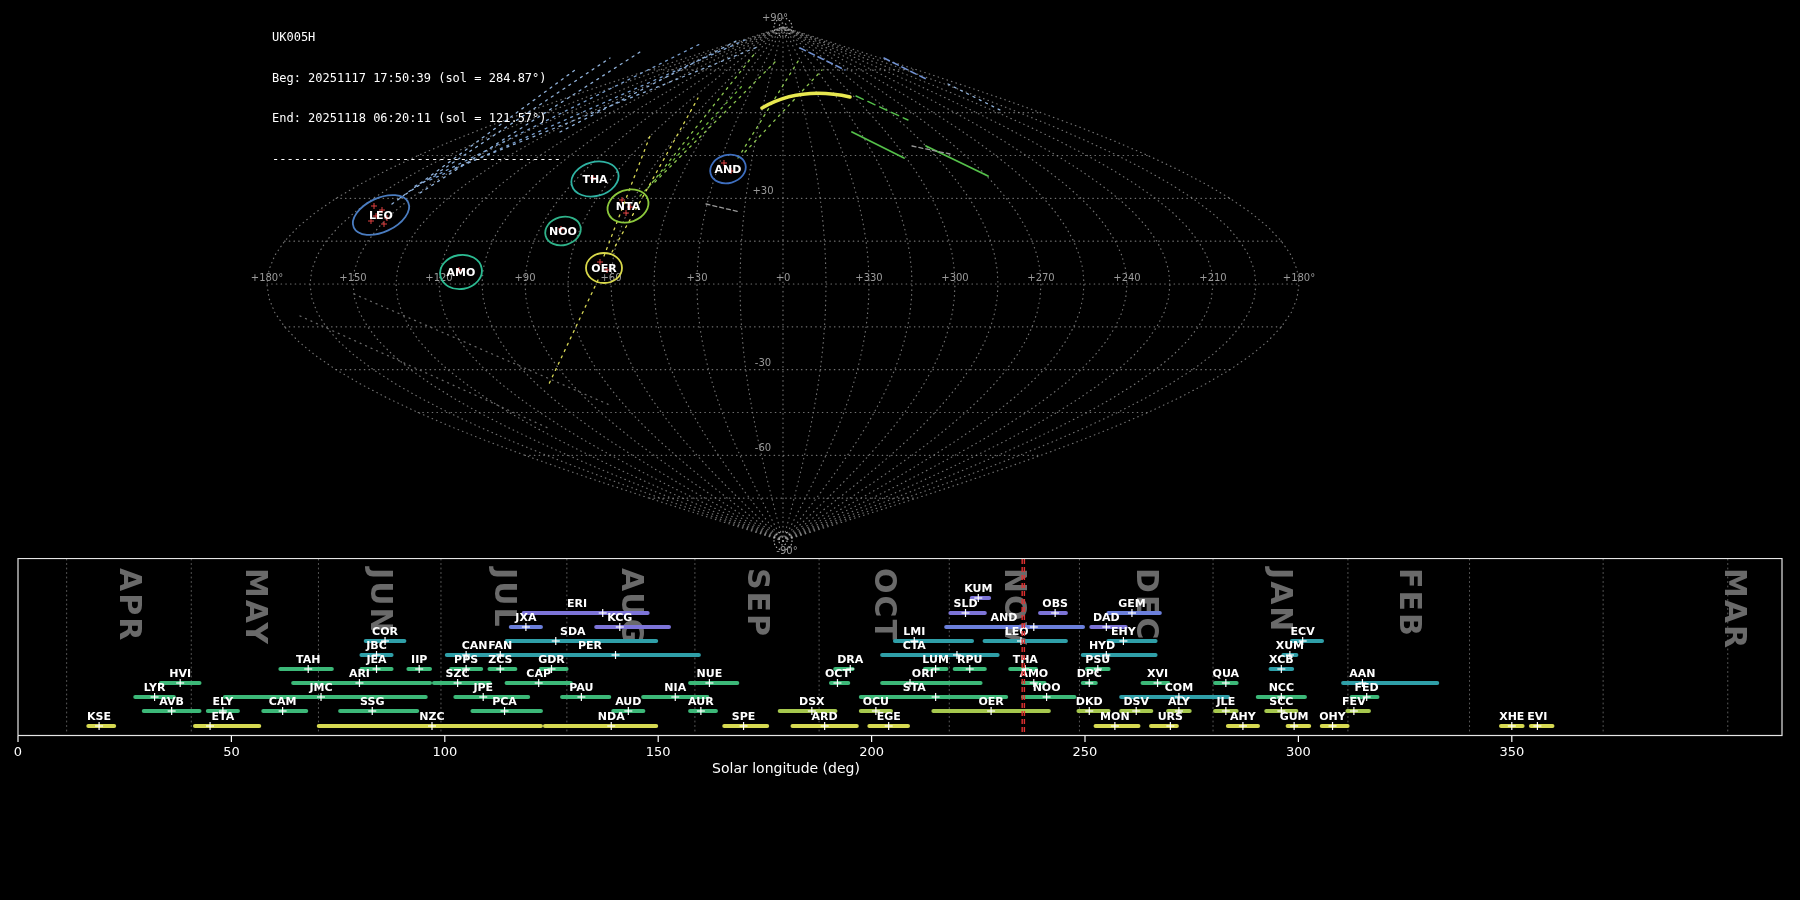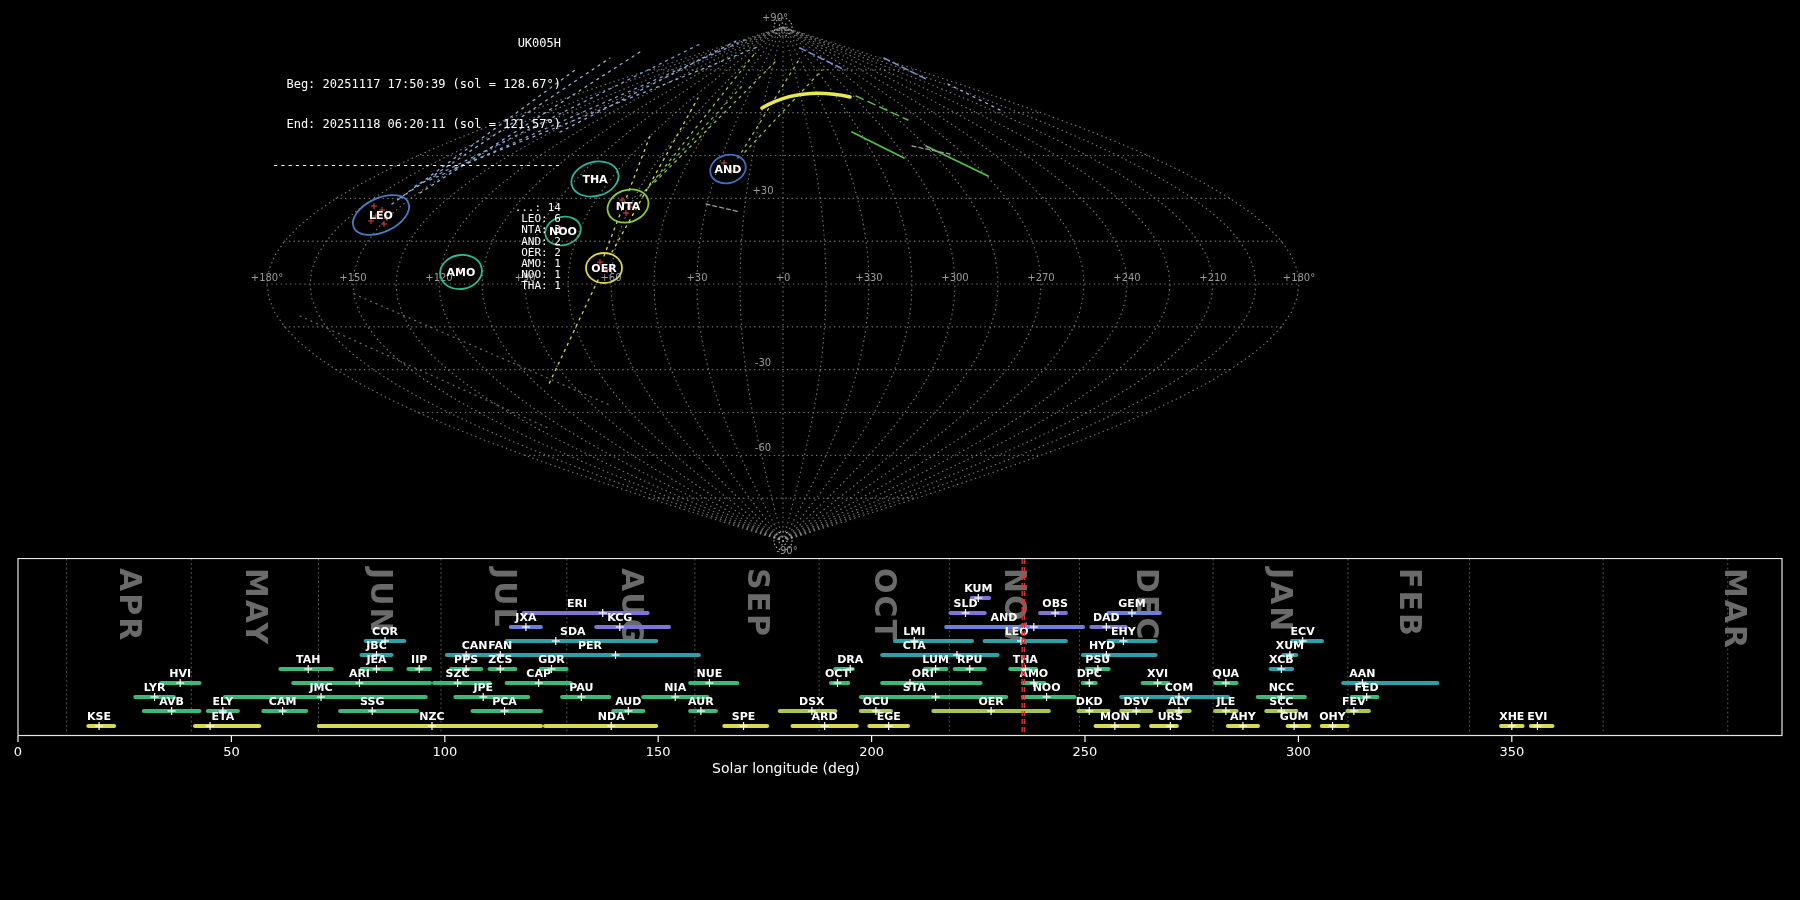--- a/index.html
+++ b/index.html
@@ -1,32 +1,31 @@
 <!DOCTYPE html>
 <html><head>
 <meta charset="utf-8">
 <style>
   html,body{margin:0;padding:0;background:#000;}
   body{width:1800px;height:900px;position:relative;overflow:hidden;font-family:"DejaVu Sans","Liberation Sans",sans-serif;}
-  .header{position:absolute;left:272px;top:10px;color:#fff;font-family:"DejaVu Sans Mono","Liberation Mono",monospace;font-size:12px;line-height:13.5px;white-space:pre;z-index:3;text-align:right;}
+  .header{position:absolute;left:272px;top:4px;color:#fff;font-family:"DejaVu Sans Mono","Liberation Mono",monospace;font-size:12px;line-height:13.5px;white-space:pre;z-index:3;}
   .counts{margin-top:3px;font-size:11px;line-height:11.2px;}
   svg{position:absolute;left:0;display:block;}
   #skymap{top:0;}
   #timeline{top:558px;}
   #timeline text, #skymap text{font-family:"DejaVu Sans","Liberation Sans",sans-serif;}
 </style>
 </head>
 <body>
 
 <div class="header">
   <div>UK005H</div>
-  <div>Beg: 20251117 17:50:39 (sol = 128.67°)</div>
+  <div>Beg: 20251117 17:50:39 (sol = 284.87°)</div>
   <div>End: 20251118 06:20:11 (sol = 121.57°)</div>
   <div>----------------------------------------</div>
-  <div class="counts" id="counts"><div>...: 14</div><div>LEO: 6</div><div>NTA: 3</div><div>AND: 2</div><div>OER: 2</div><div>AMO: 1</div><div>NOO: 1</div><div>THA: 1</div></div>
 </div>
 
 <svg id="skymap" width="1800" height="557">
     <g>
       <path d="M783.0 541.0L738.0 526.7L693.4 512.4L649.4 498.2L606.5 483.9L564.9 469.6L525.0 455.3L487.0 441.1L451.3 426.8L418.1 412.5L387.7 398.2L360.3 383.9L336.1 369.7L315.3 355.4L298.1 341.1L284.6 326.8L274.8 312.6L269.0 298.3L267.0 284.0L269.0 269.7L274.8 255.4L284.6 241.2L298.1 226.9L315.3 212.6L336.1 198.3L360.3 184.1L387.7 169.8L418.1 155.5L451.3 141.2L487.0 126.9L525.0 112.7L564.9 98.4L606.5 84.1L649.4 69.8L693.4 55.6L738.0 41.3L783.0 27.0" fill="none" stroke="#8f8f8f" stroke-width="1.2" stroke-dasharray="0.5 4.2" stroke-linecap="round" opacity="0.8"></path>
       <path d="M783.0 541.0L741.8 526.7L700.9 512.4L660.6 498.2L621.2 483.9L583.1 469.6L546.5 455.3L511.7 441.1L479.0 426.8L448.5 412.5L420.7 398.2L395.5 383.9L373.4 369.7L354.3 355.4L338.5 341.1L326.1 326.8L317.2 312.6L311.8 298.3L310.0 284.0L311.8 269.7L317.2 255.4L326.1 241.2L338.5 226.9L354.3 212.6L373.4 198.3L395.5 184.1L420.7 169.8L448.5 155.5L479.0 141.2L511.7 126.9L546.5 112.7L583.1 98.4L621.2 84.1L660.6 69.8L700.9 55.6L741.8 41.3L783.0 27.0" fill="none" stroke="#8f8f8f" stroke-width="1.2" stroke-dasharray="0.5 4.2" stroke-linecap="round" opacity="0.8"></path>
       <path d="M783.0 541.0L745.5 526.7L708.3 512.4L671.7 498.2L635.9 483.9L601.3 469.6L568.0 455.3L536.4 441.1L506.6 426.8L478.9 412.5L453.6 398.2L430.8 383.9L410.6 369.7L393.3 355.4L378.9 341.1L367.7 326.8L359.5 312.6L354.6 298.3L353.0 284.0L354.6 269.7L359.5 255.4L367.7 241.2L378.9 226.9L393.3 212.6L410.6 198.3L430.8 184.1L453.6 169.8L478.9 155.5L506.6 141.2L536.4 126.9L568.0 112.7L601.3 98.4L635.9 84.1L671.7 69.8L708.3 55.6L745.5 41.3L783.0 27.0" fill="none" stroke="#8f8f8f" stroke-width="1.2" stroke-dasharray="0.5 4.2" stroke-linecap="round" opacity="0.8"></path>
       <path d="M783.0 541.0L749.3 526.7L715.8 512.4L682.8 498.2L650.6 483.9L619.4 469.6L589.5 455.3L561.0 441.1L534.2 426.8L509.3 412.5L486.5 398.2L466.0 383.9L447.8 369.7L432.3 355.4L419.3 341.1L409.2 326.8L401.9 312.6L397.5 298.3L396.0 284.0L397.5 269.7L401.9 255.4L409.2 241.2L419.3 226.9L432.3 212.6L447.8 198.3L466.0 184.1L486.5 169.8L509.3 155.5L534.2 141.2L561.0 126.9L589.5 112.7L619.4 98.4L650.6 84.1L682.8 69.8L715.8 55.6L749.3 41.3L783.0 27.0" fill="none" stroke="#8f8f8f" stroke-width="1.2" stroke-dasharray="0.5 4.2" stroke-linecap="round" opacity="0.8"></path>
       <path d="M783.0 541.0L753.0 526.7L723.3 512.4L694.0 498.2L665.3 483.9L637.6 469.6L611.0 455.3L585.7 441.1L561.9 426.8L539.8 412.5L519.5 398.2L501.2 383.9L485.1 369.7L471.2 355.4L459.7 341.1L450.7 326.8L444.2 312.6L440.3 298.3L439.0 284.0L440.3 269.7L444.2 255.4L450.7 241.2L459.7 226.9L471.2 212.6L485.1 198.3L501.2 184.1L519.5 169.8L539.8 155.5L561.9 141.2L585.7 126.9L611.0 112.7L637.6 98.4L665.3 84.1L694.0 69.8L723.3 55.6L753.0 41.3L783.0 27.0" fill="none" stroke="#8f8f8f" stroke-width="1.2" stroke-dasharray="0.5 4.2" stroke-linecap="round" opacity="0.8"></path>
       <path d="M783.0 541.0L756.8 526.7L730.7 512.4L705.1 498.2L680.1 483.9L655.8 469.6L632.5 455.3L610.4 441.1L589.5 426.8L570.2 412.5L552.4 398.2L536.4 383.9L522.3 369.7L510.2 355.4L500.2 341.1L492.3 326.8L486.6 312.6L483.1 298.3L482.0 284.0L483.1 269.7L486.6 255.4L492.3 241.2L500.2 226.9L510.2 212.6L522.3 198.3L536.4 184.1L552.4 169.8L570.2 155.5L589.5 141.2L610.4 126.9L632.5 112.7L655.8 98.4L680.1 84.1L705.1 69.8L730.7 55.6L756.8 41.3L783.0 27.0" fill="none" stroke="#8f8f8f" stroke-width="1.2" stroke-dasharray="0.5 4.2" stroke-linecap="round" opacity="0.8"></path>

